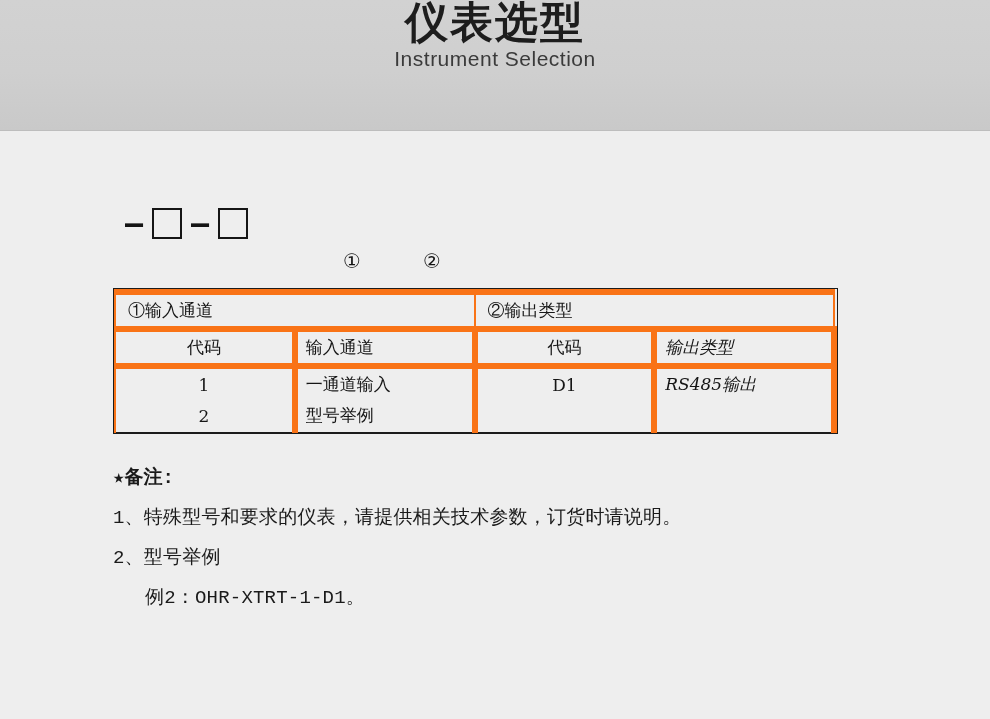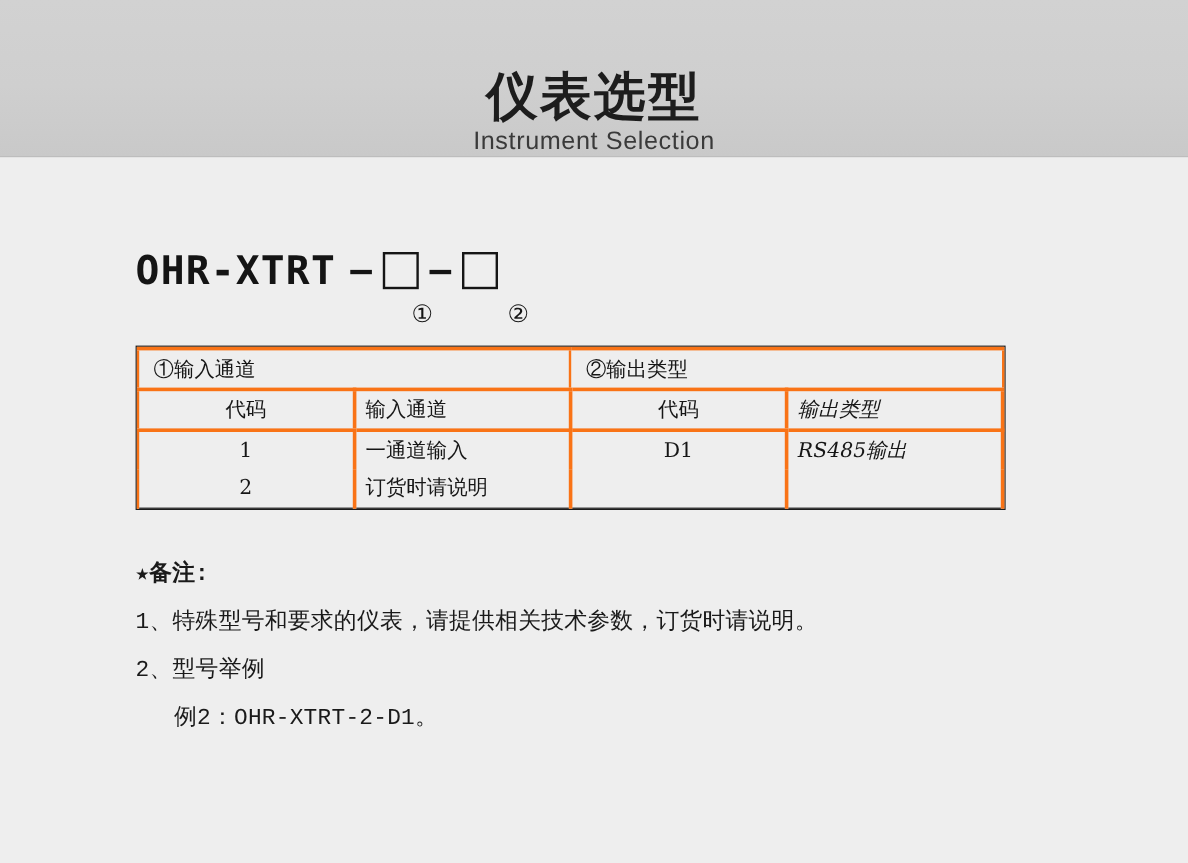--- a/index.html
+++ b/index.html
@@ -17,21 +17,21 @@
 
   
   .header {
     width: 990px;
     height: 131px;
     background: linear-gradient(to bottom, #d2d2d2 0%, #cfcfcf 55%, #c9c9c9 100%);
     border-bottom: 1px solid #bdbdbd;
     display: flex;
     flex-direction: column;
     align-items: center;
-    justify-content: flex-end;
+    justify-content: flex-start;
     box-sizing: border-box;
   }
   .header-title {
     font-family: "DejaVu Sans", sans-serif;
     font-size: 43px;
     font-weight: bold;
     letter-spacing: 2px;
     color: #1d1d1d;
     line-height: 1.05;
   }
@@ -106,21 +106,21 @@
   
   .spec-table {
     position: absolute;
     left: 113px;
     top: 157px;
     width: 723px;
     border-collapse: collapse;
     table-layout: fixed;
   }
   .spec-table td {
-    border: 3px solid #f97316;
+    border: 6px solid #f97316;
     font-family: "DejaVu Serif", serif;
     font-size: 17px;
     color: #161616;
     padding: 4px 8px;
     height: 27px;
     box-sizing: border-box;
   }
   .spec-table .hdr {
     font-size: 17px;
     padding-left: 12px;
@@ -181,21 +181,20 @@
 <body>
 
 <div class="header">
   <div class="header-title">仪表选型</div>
   <div class="header-subtitle">Instrument Selection</div>
 </div>
 
 <div class="content">
 
   <div class="model-row">
-    <span class="model-name">OHR-XTRT</span>
     <span class="dash">—</span>
     <span class="slot"></span>
     <span class="dash2">—</span>
     <span class="slot"></span>
   </div>
 
   <div class="circ-row">
     <span class="circ circ-1">①</span>
     <span class="circ circ-2">②</span>
   </div>
@@ -214,28 +213,28 @@
           <td class="col-desc2">输出类型</td>
         </tr>
         <tr class="data-row first">
           <td class="col-code outer">1</td>
           <td class="col-desc">一通道输入</td>
           <td class="col-code2 outer">D1</td>
           <td class="col-desc2">RS485输出</td>
         </tr>
         <tr class="data-row last">
           <td class="col-code outer">2</td>
-          <td class="col-desc">订货时请说明</td>
+          <td class="col-desc">型号举例</td>
           <td class="col-code2 outer"></td>
           <td class="col-desc2"></td>
         </tr>
       </tbody>
     </table>
   </div>
 
   <div class="notes">
     <div class="note-star">★备注:</div>
     <div class="note-line">1、特殊型号和要求的仪表，请提供相关技术参数，订货时请说明。</div>
     <div class="note-line">2、型号举例</div>
-    <div class="note-sub">例2：OHR-XTRT-2-D1。</div>
+    <div class="note-sub">例2：OHR-XTRT-1-D1。</div>
   </div>
 
 </div>
 
 </body></html>

